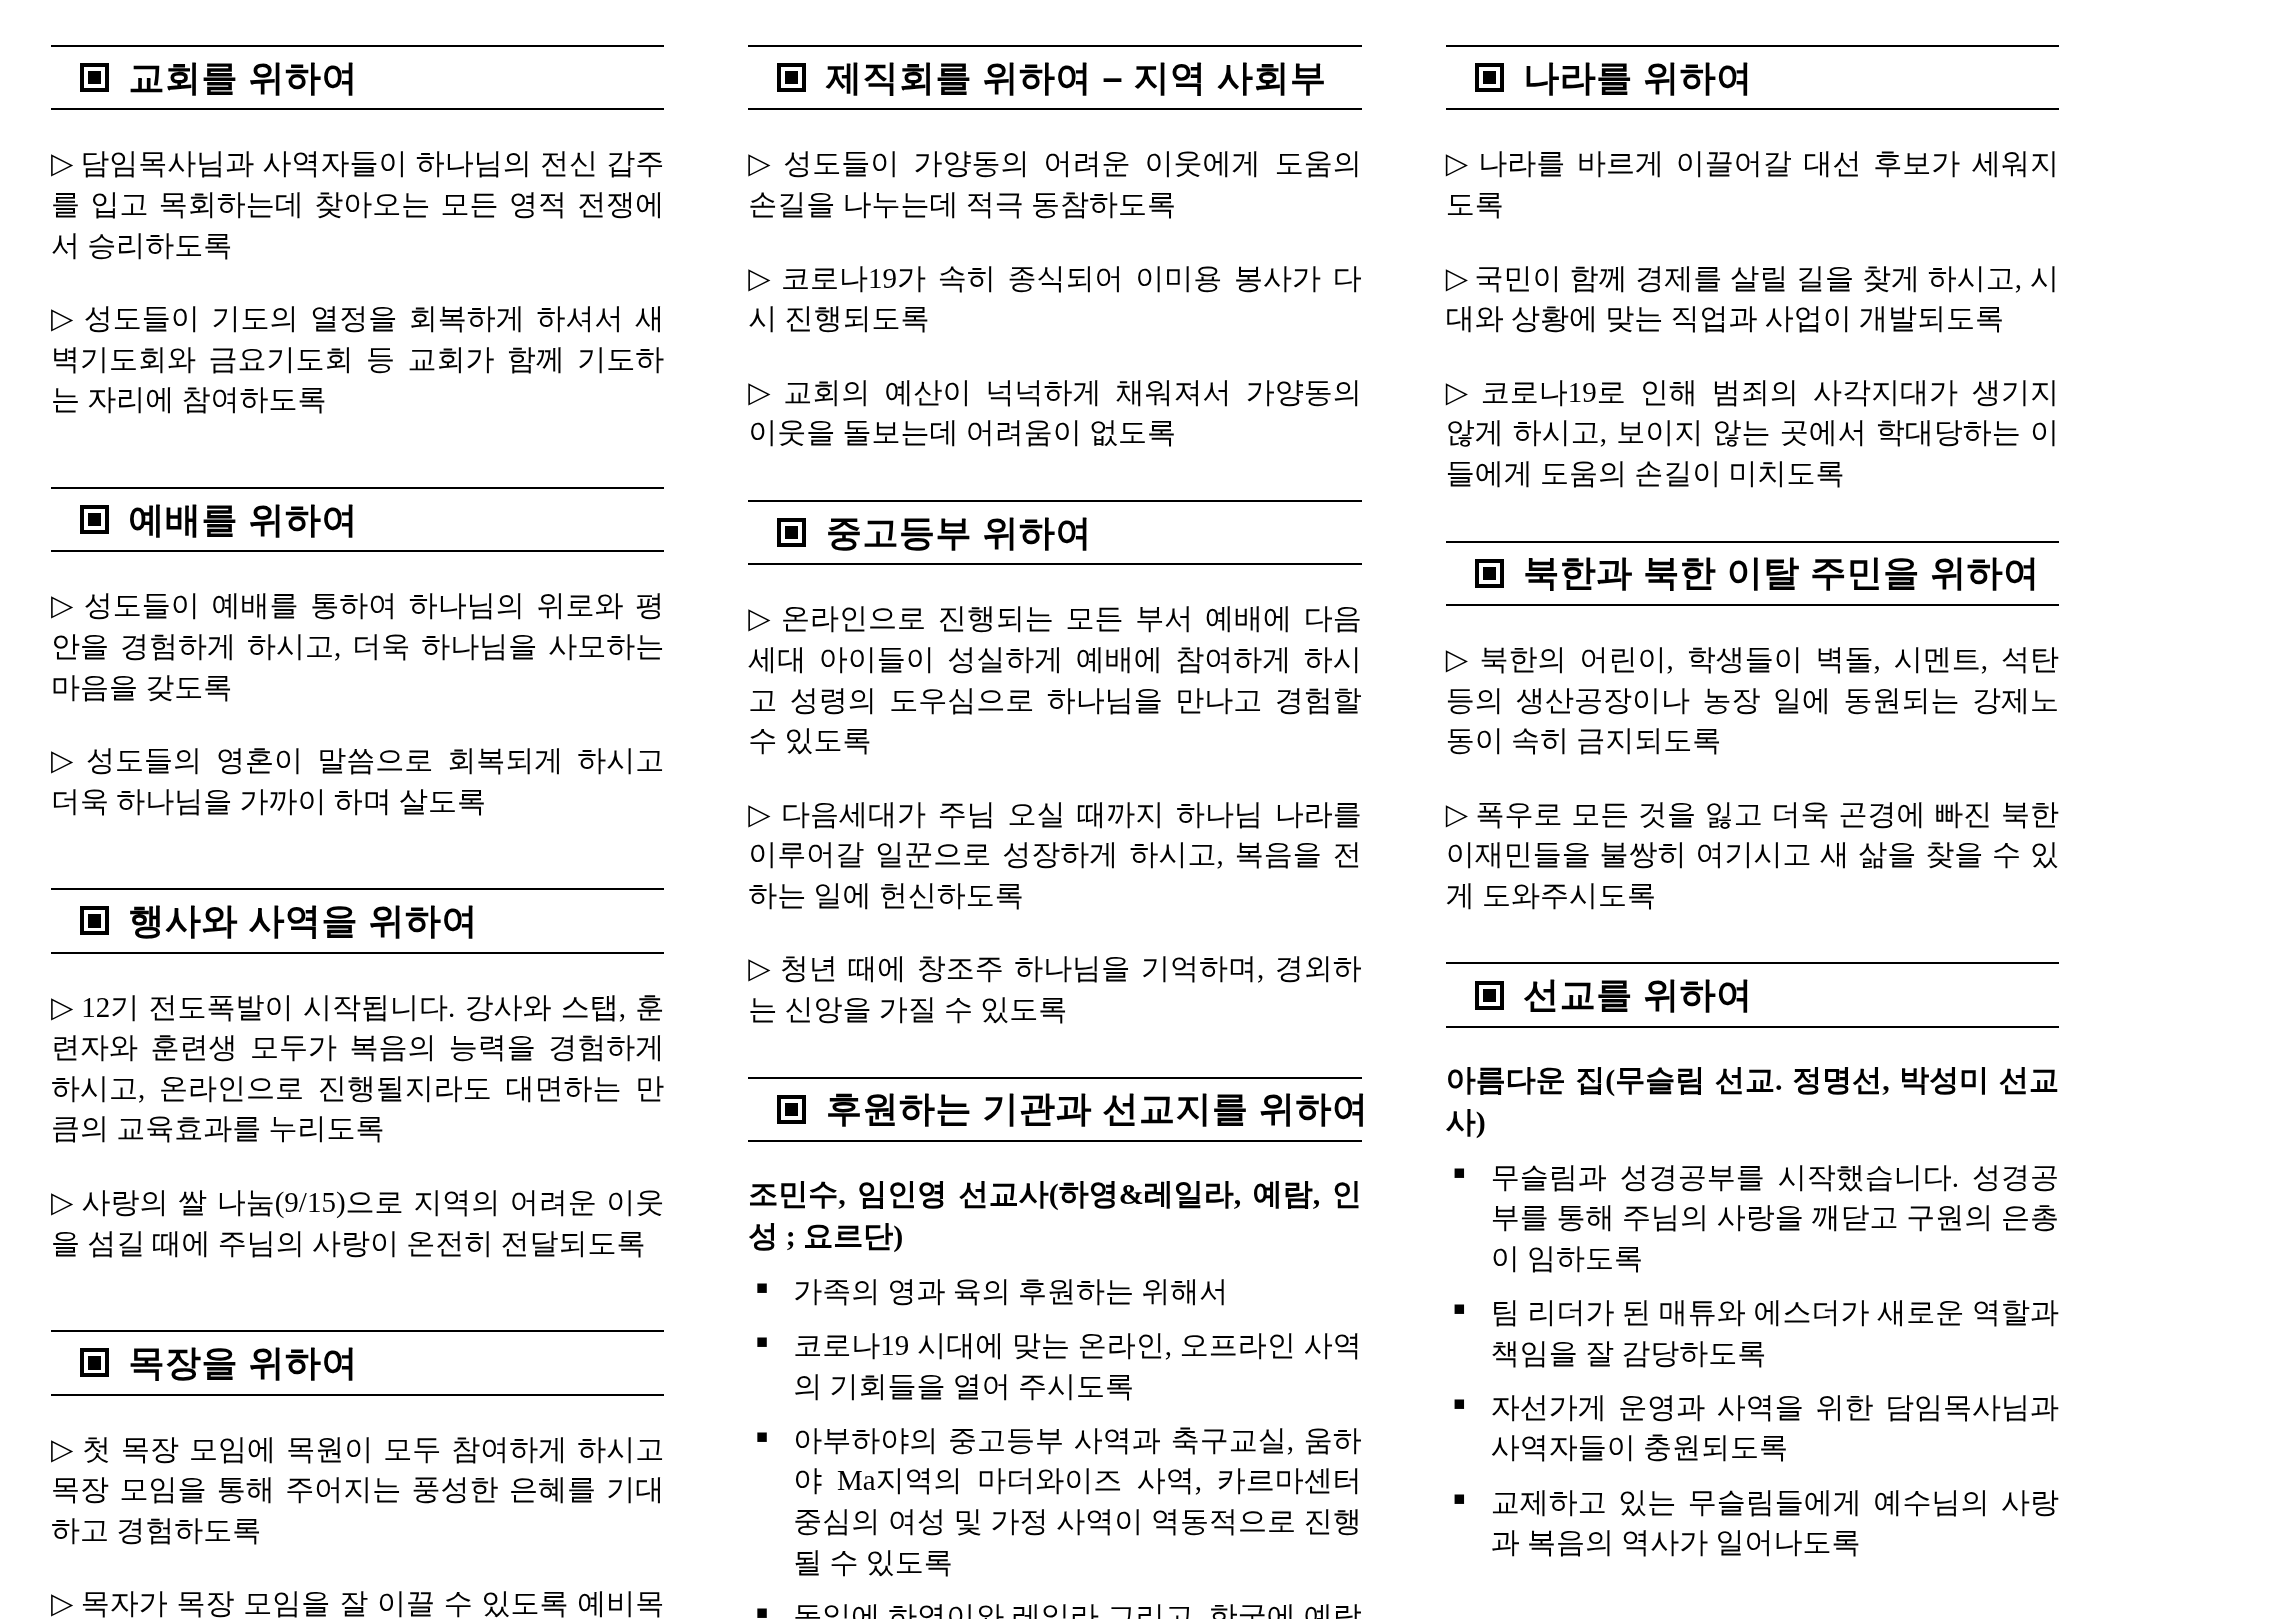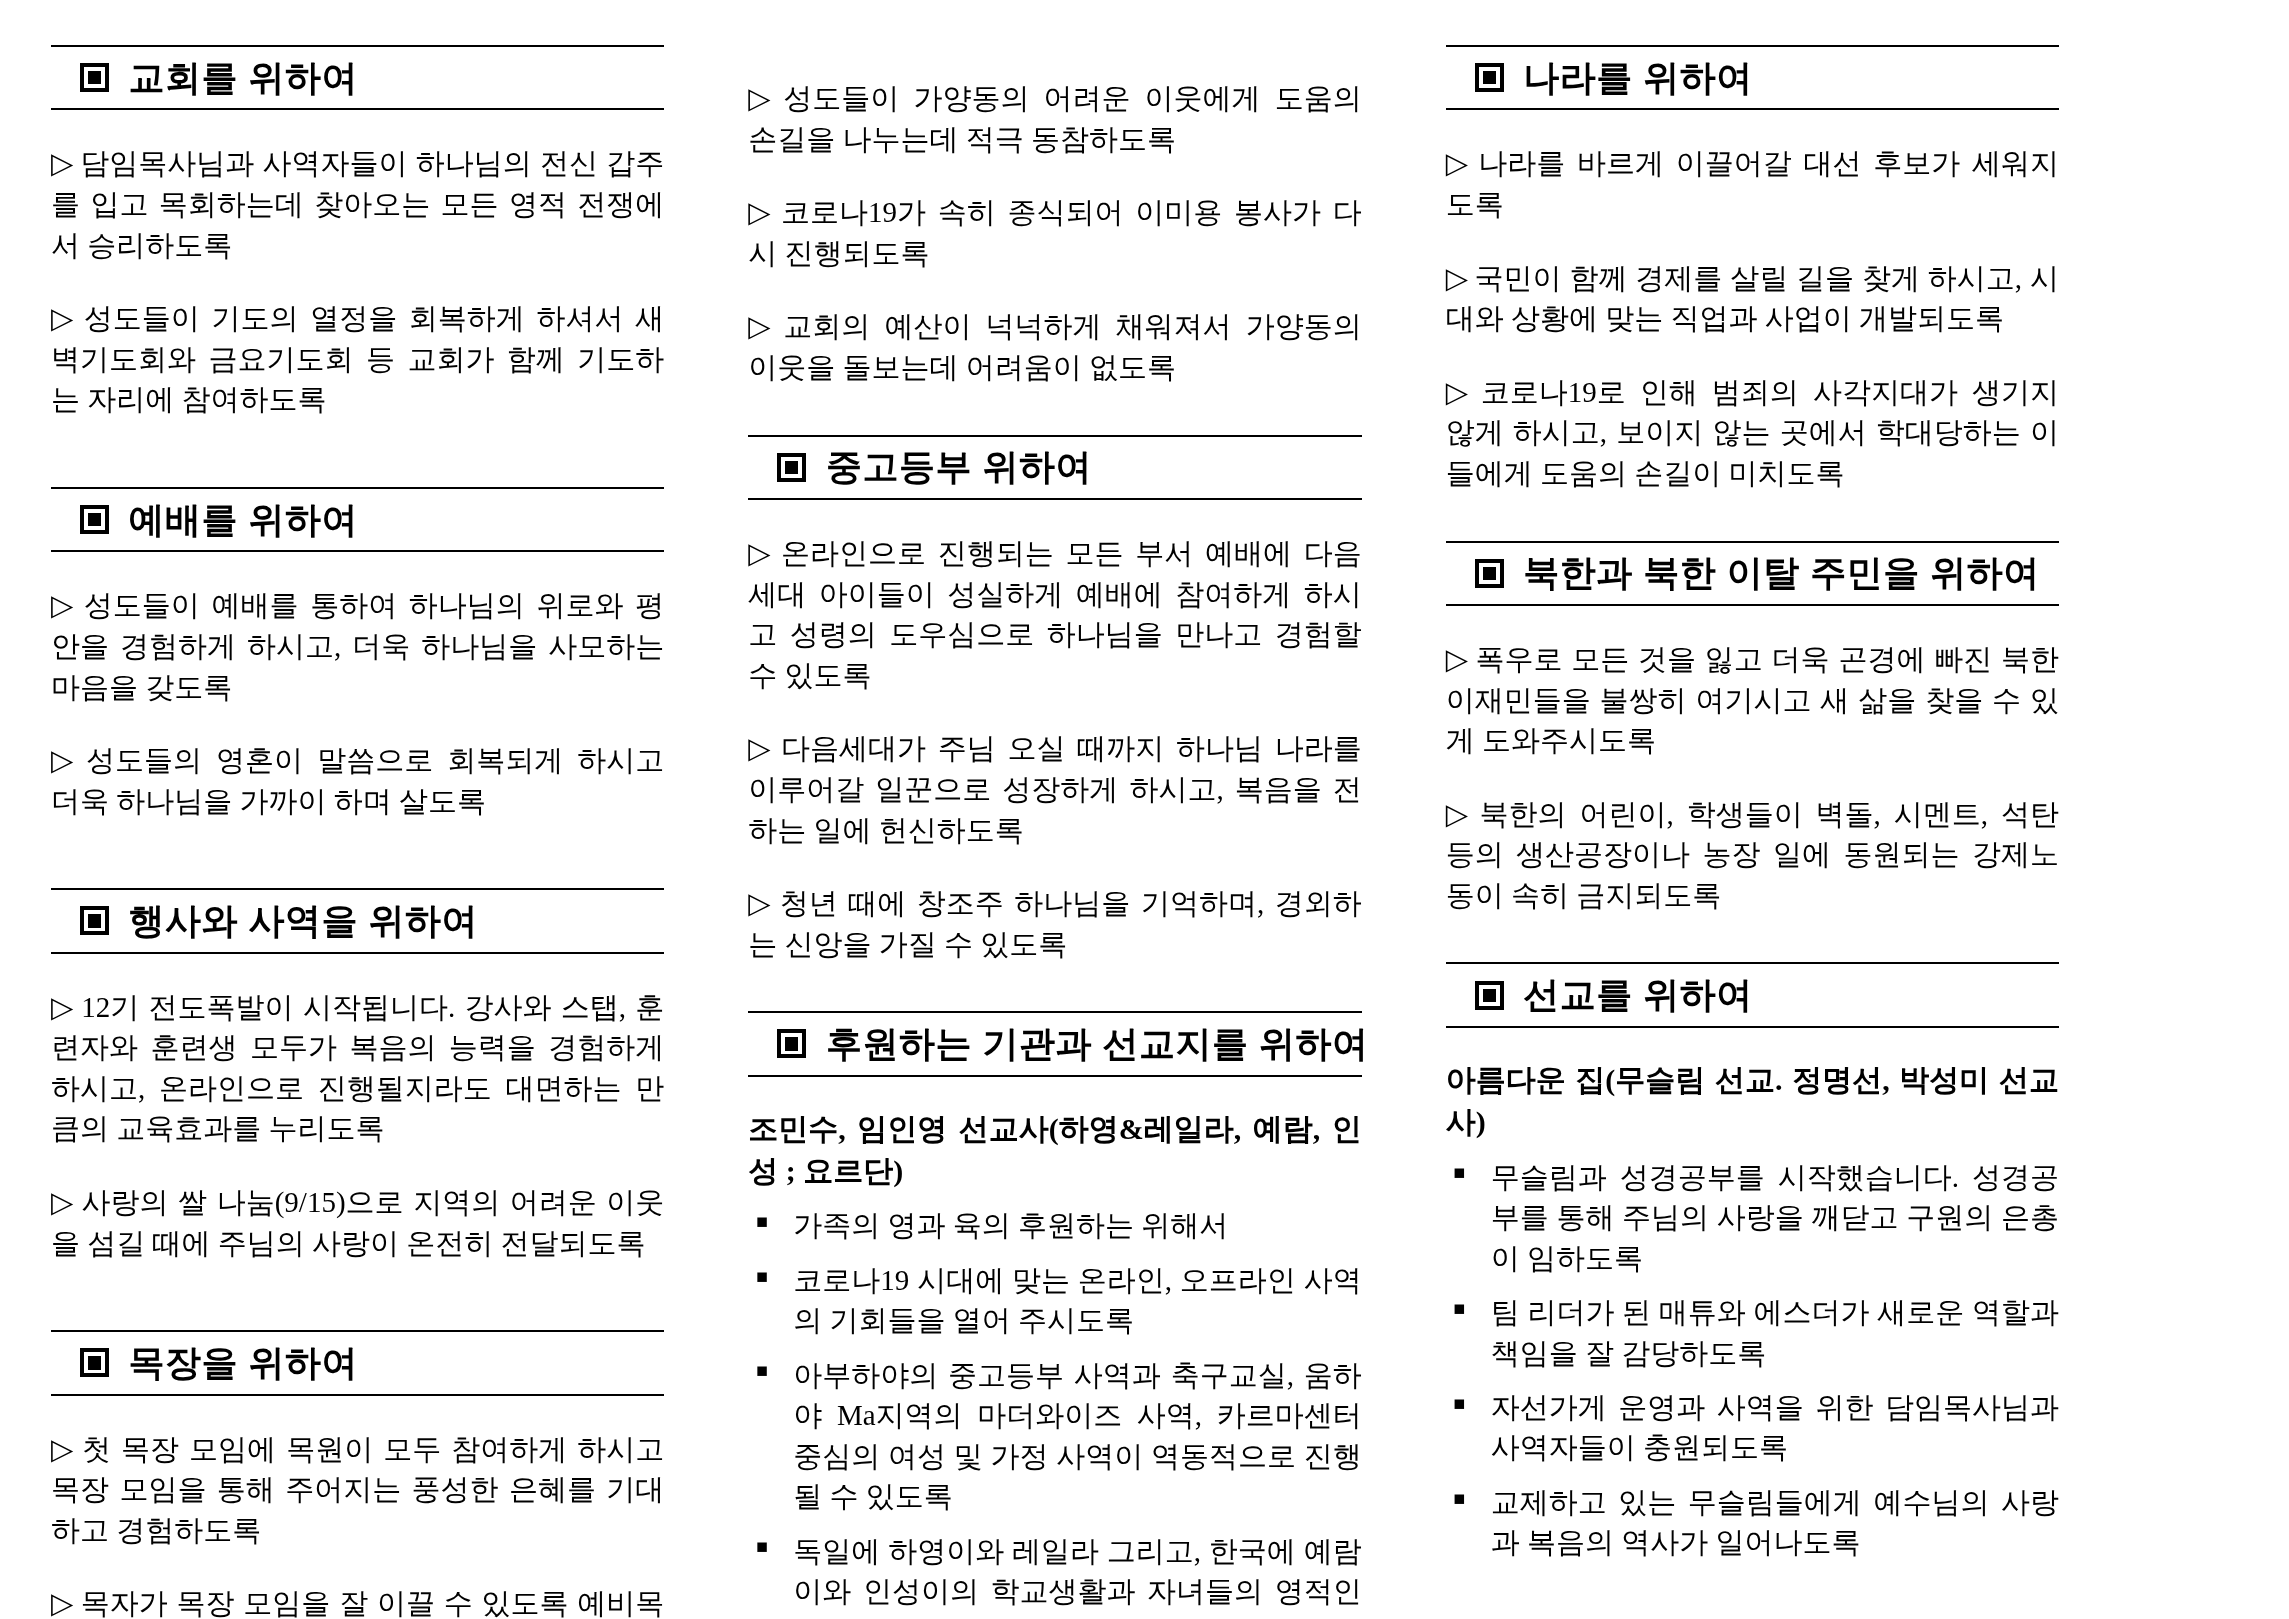--- a/index.html
+++ b/index.html
@@ -102,20 +102,24 @@
         <div class="section-header">
           <span class="marker"></span>
           <h2 class="section-title">목장을 위하여</h2>
         </div>
         <p class="para"><span class="tri">▷</span><span class="ptext">첫 목장 모임에 목원이 모두 참여하게 하시고 목장 모임을 통해 주어지는 풍성한 은혜를 기대하고 경험하도록</span></p>
         <p class="para"><span class="tri">▷</span><span class="ptext">목자가 목장 모임을 잘 이끌 수 있도록 예비목자가 적극적으로 돕고 섬길 수 있도록</span></p>
       </section>
     </div>
     <div class="column col-1">
       <section class="section">
+        <div class="section-header">
+          <span class="marker"></span>
+          <h2 class="section-title">제직회를 위하여 – 지역 사회부</h2>
+        </div>
         <p class="para"><span class="tri">▷</span><span class="ptext">성도들이 가양동의 어려운 이웃에게 도움의 손길을 나누는데 적극 동참하도록</span></p>
         <p class="para"><span class="tri">▷</span><span class="ptext">코로나19가 속히 종식되어 이미용 봉사가 다시 진행되도록</span></p>
         <p class="para"><span class="tri">▷</span><span class="ptext">교회의 예산이 넉넉하게 채워져서 가양동의 이웃을 돌보는데 어려움이 없도록</span></p>
       </section>
       <section class="section">
         <div class="section-header">
           <span class="marker"></span>
           <h2 class="section-title">중고등부 위하여</h2>
         </div>
         <p class="para"><span class="tri">▷</span><span class="ptext">온라인으로 진행되는 모든 부서 예배에 다음세대 아이들이 성실하게 예배에 참여하게 하시고 성령의 도우심으로 하나님을 만나고 경험할 수 있도록</span></p>
@@ -142,22 +146,22 @@
         </div>
         <p class="para"><span class="tri">▷</span><span class="ptext">나라를 바르게 이끌어갈 대선 후보가 세워지도록</span></p>
         <p class="para"><span class="tri">▷</span><span class="ptext">국민이 함께 경제를 살릴 길을 찾게 하시고, 시대와 상황에 맞는 직업과 사업이 개발되도록</span></p>
         <p class="para"><span class="tri">▷</span><span class="ptext">코로나19로 인해 범죄의 사각지대가 생기지 않게 하시고, 보이지 않는 곳에서 학대당하는 이들에게 도움의 손길이 미치도록</span></p>
       </section>
       <section class="section">
         <div class="section-header">
           <span class="marker"></span>
           <h2 class="section-title">북한과 북한 이탈 주민을 위하여</h2>
         </div>
+        <p class="para"><span class="tri">▷</span><span class="ptext">북한의 어린이, 학생들이 벽돌, 시멘트, 석탄 등의 생산공장이나 농장 일에 동원되는 강제노동이 속히 금지되도록</span></p>
         <p class="para"><span class="tri">▷</span><span class="ptext">폭우로 모든 것을 잃고 더욱 곤경에 빠진 북한 이재민들을 불쌍히 여기시고 새 삶을 찾을 수 있게 도와주시도록</span></p>
-        <p class="para"><span class="tri">▷</span><span class="ptext">북한의 어린이, 학생들이 벽돌, 시멘트, 석탄 등의 생산공장이나 농장 일에 동원되는 강제노동이 속히 금지되도록</span></p>
       </section>
       <section class="section">
         <div class="section-header">
           <span class="marker"></span>
           <h2 class="section-title">선교를 위하여</h2>
         </div>
         <p class="subtitle">아름다운 집(무슬림 선교. 정명선, 박성미 선교사)</p>
         <div class="bullet-item"><span class="sq">■</span><span class="btext">무슬림과 성경공부를 시작했습니다. 성경공부를 통해 주님의 사랑을 깨닫고 구원의 은총이 임하도록</span></div>
         <div class="bullet-item"><span class="sq">■</span><span class="btext">팀 리더가 된 매튜와 에스더가 새로운 역할과 책임을 잘 감당하도록</span></div>
         <div class="bullet-item"><span class="sq">■</span><span class="btext">자선가게 운영과 사역을 위한 담임목사님과 사역자들이 충원되도록</span></div>

